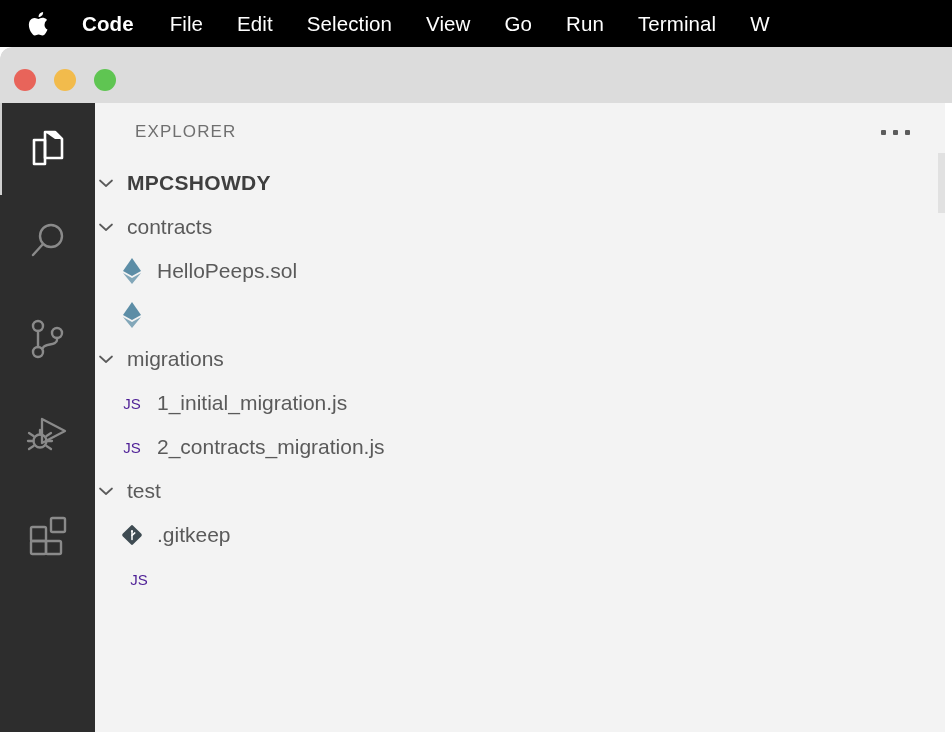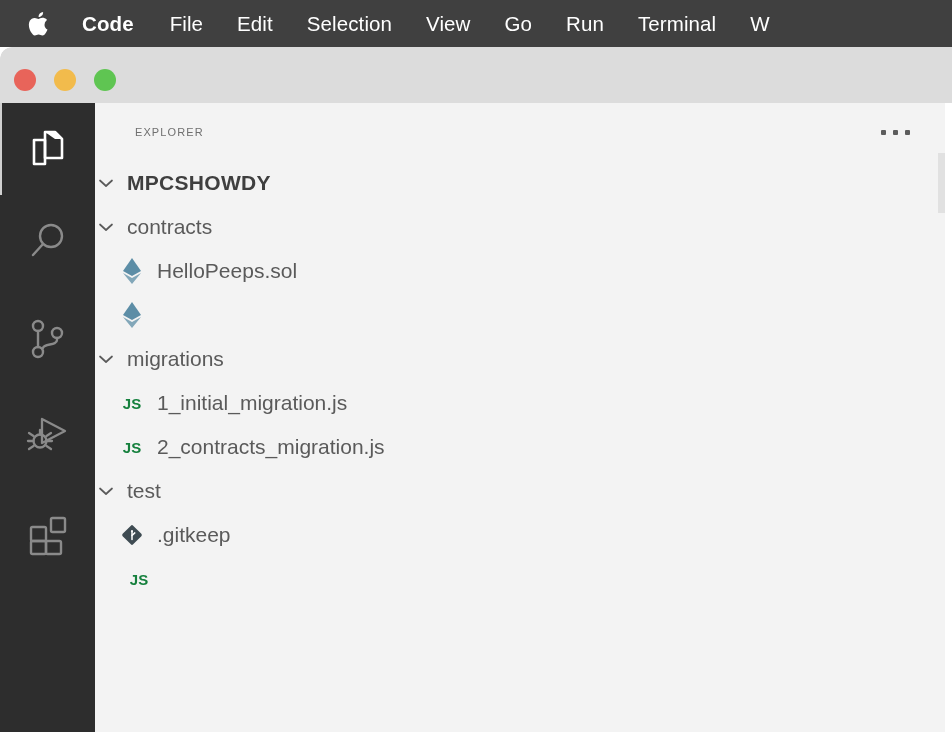--- a/index.html
+++ b/index.html
@@ -8,21 +8,21 @@
     overflow: hidden;
     background: #ffffff;
     font-family: "Liberation Sans", sans-serif;
     -webkit-font-smoothing: antialiased;
   }
 
   
   .menubar {
     position: absolute; left: 0; top: 0;
     width: 952px; height: 47px;
-    background: #404040;
+    background: #000000;
     display: flex; align-items: center;
     padding-left: 28px;
     overflow: hidden;
   }
   .apple-icon {
     width: 24px; height: 28px;
     position: relative; margin-right: 30px;
     flex: 0 0 auto;
   }
   .apple-icon svg { display:block; }
@@ -83,21 +83,21 @@
     width: 850px; height: 629px;
     background: #f3f3f3;
   }
   .sb-header {
     position: absolute; left: 0; top: 0;
     width: 850px; height: 58px;
     display: flex; align-items: center;
   }
   .sb-title {
     margin-left: 40px;
-    font-size: 11px;
+    font-size: 17px;
     letter-spacing: 1.1px;
     color: #6f6f6f;
   }
   .sb-more {
     position: absolute; right: 28px; top: 18px;
     width: 44px; height: 22px;
     display: flex; align-items: center; justify-content: center;
     gap: 7px;
   }
   .sb-more i { width: 5px; height: 5px; background: #5c5c5c; border-radius: 1px; display:block; }
@@ -120,22 +120,22 @@
     display: inline-flex; align-items: center; justify-content: center;
     flex: 0 0 auto;
   }
   .chev svg { display:block; }
   .ficon {
     width: 26px; height: 26px;
     display: inline-flex; align-items: center; justify-content: center;
     flex: 0 0 auto;
   }
   .js-badge {
-    font-size: 15px; font-weight: bold;
-    color: #15803d;
+    font-size: 15px; font-weight: normal;
+    color: #4c1d95;
     font-family: "Liberation Sans", sans-serif;
     line-height: 1;
   }
 
   .ind-0 { }
   .ind-1 { }
   .ind-2 { padding-left: 24px; }
   .ind-1f { padding-left: 31px; }
 
   .gap-icon { width: 12px; flex: 0 0 auto; }

